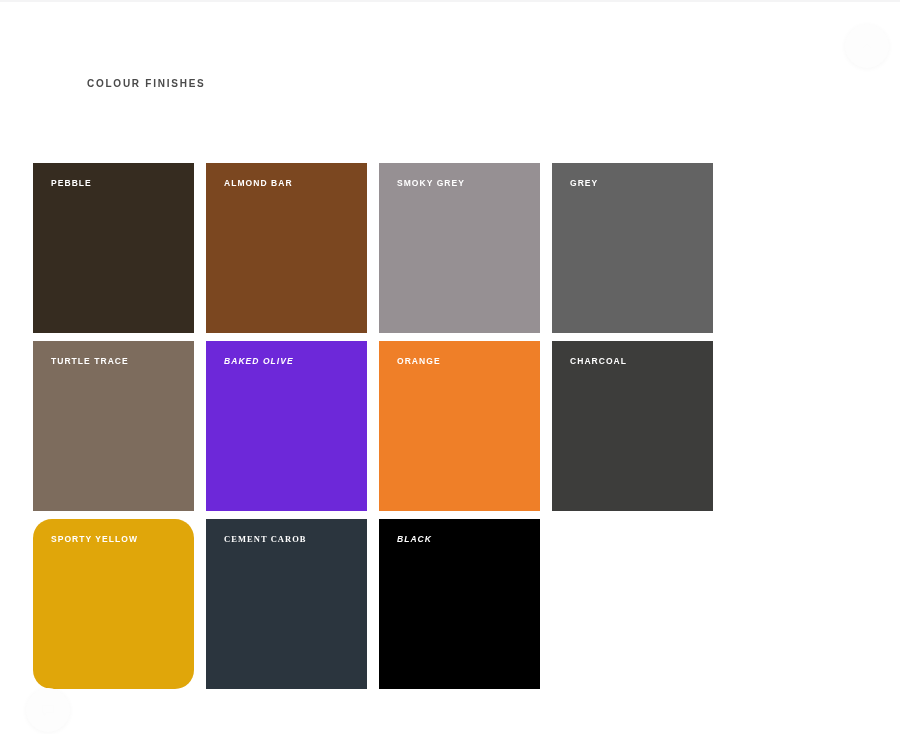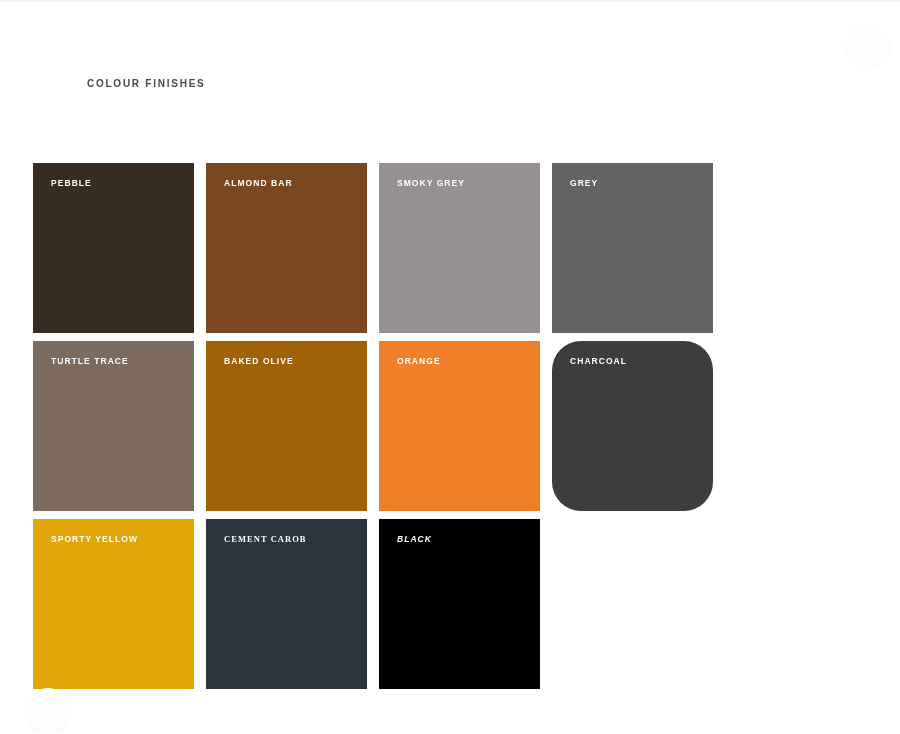--- a/index.html
+++ b/index.html
@@ -125,30 +125,30 @@
       </div>
       <div class="swatch" style="background: rgb(150, 144, 147);">
         <span class="swatch-label">SMOKY GREY</span>
       </div>
       <div class="swatch" style="background: rgb(99, 99, 99); text-align: center;">
         <span class="swatch-label">GREY</span>
       </div>
       <div class="swatch" style="background: rgb(125, 108, 93);">
         <span class="swatch-label">TURTLE TRACE</span>
       </div>
-      <div class="swatch" style="background: #a16207;">
+      <div class="swatch" style="background: #6d28d9; font-style: italic;">
         <span class="swatch-label">BAKED OLIVE</span>
       </div>
       <div class="swatch" style="background: rgb(239, 127, 40); text-decoration: underline;">
         <span class="swatch-label">ORANGE</span>
       </div>
-      <div class="swatch" style="background: rgb(61, 61, 59); border-radius: 29px;">
+      <div class="swatch" style="background: rgb(61, 61, 59);">
         <span class="swatch-label">CHARCOAL</span>
       </div>
-      <div class="swatch" style="background: rgb(224, 166, 10);">
+      <div class="swatch" style="background: rgb(224, 166, 10); border-radius: 19px;">
         <span class="swatch-label">SPORTY YELLOW</span>
       </div>
       <div class="swatch" style="background: rgb(43, 53, 62); font-family: Liberation Serif, serif;">
         <span class="swatch-label">CEMENT CAROB</span>
       </div>
       <div class="swatch" style="background: rgb(0, 0, 0); font-style: italic;">
         <span class="swatch-label">BLACK</span>
       </div>
     </div>
 

